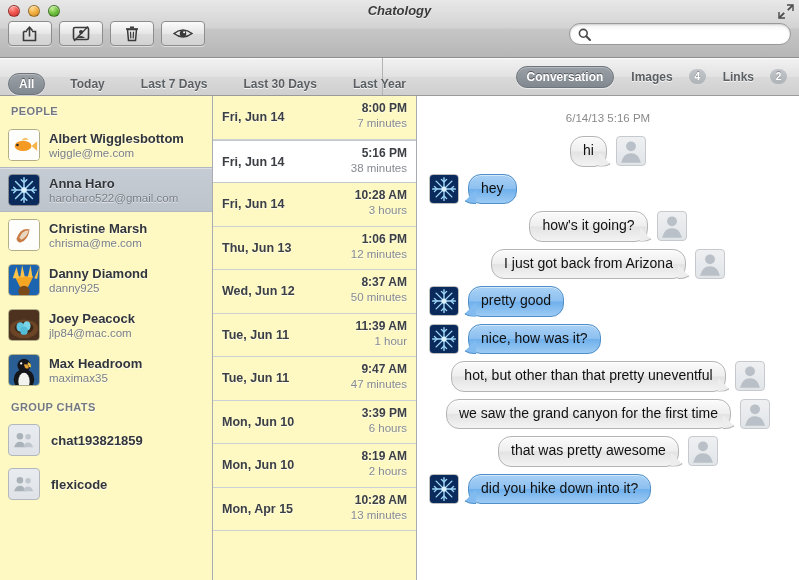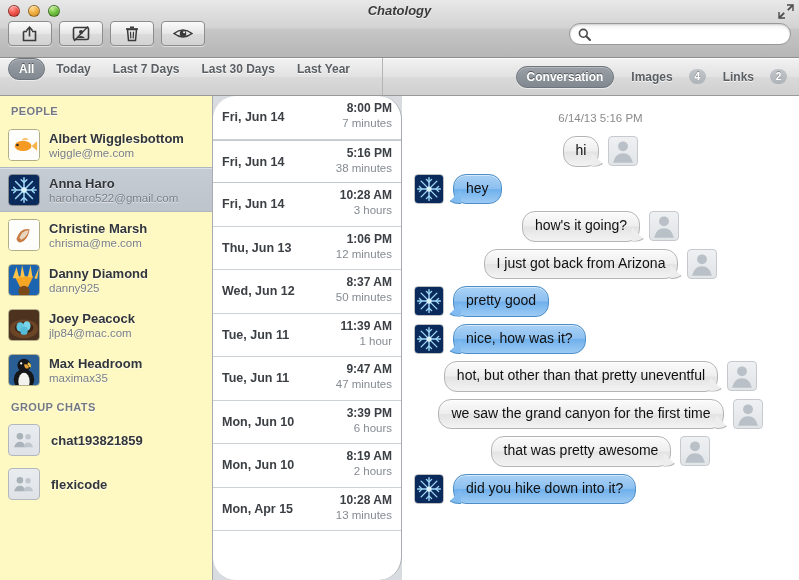--- a/index.html
+++ b/index.html
@@ -89,22 +89,22 @@
   .filterbar {
     height: 38px;
     flex: none;
     display: flex;
     background: linear-gradient(to bottom, #f2f2f2 0%, #e2e2e2 50%, #dadada 51%, #cfcfcf 100%);
     border-bottom: 1px solid #9a9a9a;
     box-shadow: inset 0 1px 0 rgba(255,255,255,.75);
   }
   .filter-left {
     width: 383px;
-    display: flex; align-items: flex-start;
-    gap: 0; padding-left: 8px;
+    display: flex; align-items: flex-end;
+    gap: 14px; padding-left: 8px;
     border-right: 1px solid #b4b4b4;
   }
   .filter-right {
     flex: 1;
     display: flex; align-items: center; justify-content: flex-end;
     gap: 6px; padding-right: 12px;
   }
   .pill {
     font-size: 12px; font-weight: bold;
     color: #5a5f63;
@@ -197,25 +197,24 @@
     border: 1px solid #b3b8bf;
     display: flex; align-items: center; justify-content: center;
   }
   .group-name {
     font-size: 13px; font-weight: bold; color: #32363b;
     text-shadow: 0 1px 0 rgba(255,255,255,.7);
   }
 
   
   .convlist {
-    width: 189px; flex: none;
-    background: #ffffff;
+    width: 204px; flex: none;
+    background: #fef9c3;
     border-right: 1px solid #a8acb2;
     overflow: hidden;
-    border-radius: 23px;
   }
   .conv {
     height: 43.5px;
     padding: 5px 9px 0 9px;
     display: flex; align-items: flex-start;
     justify-content: space-between;
     border-bottom: 1px solid #ccd1d6;
     cursor: default;
     position: relative;
   }

